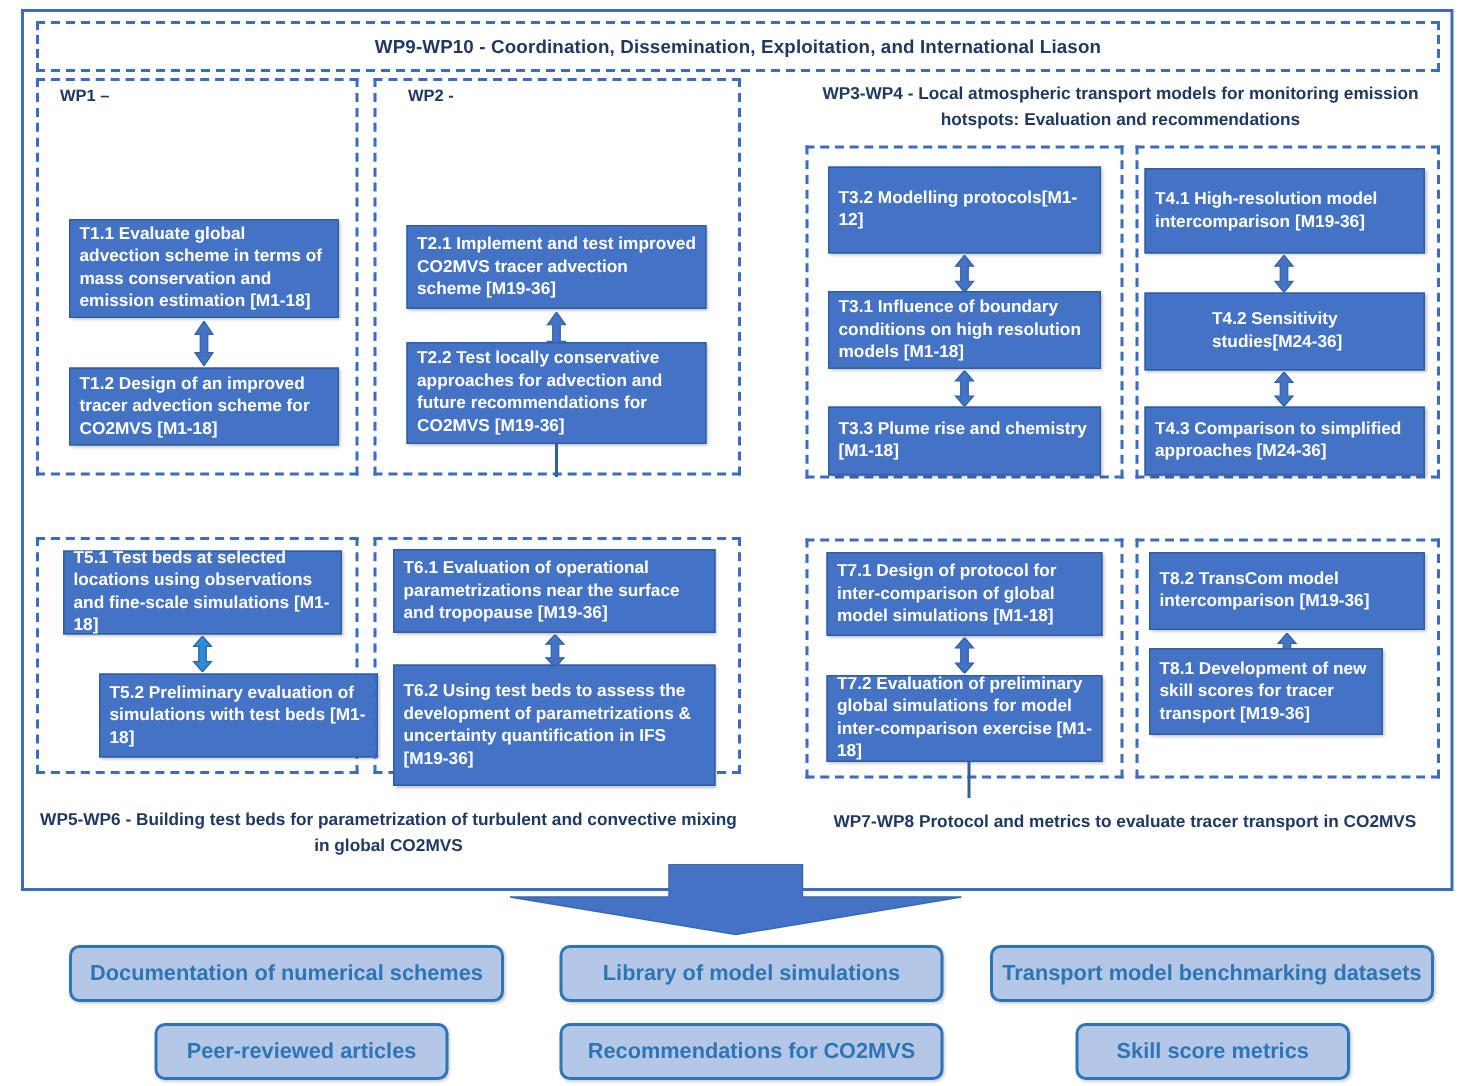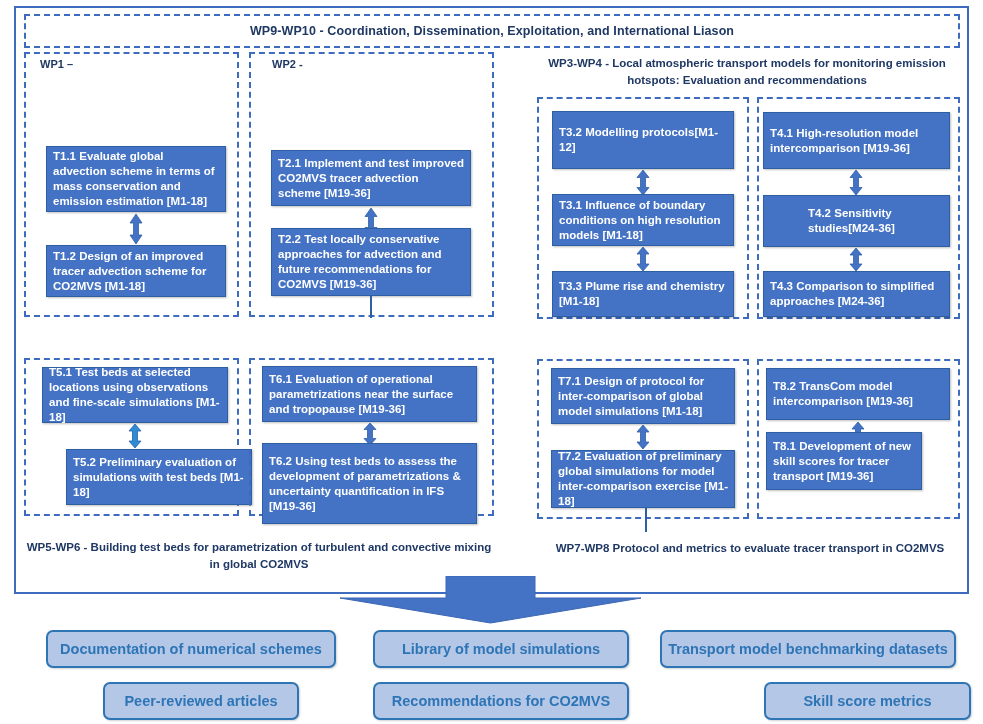--- a/index.html
+++ b/index.html
@@ -246,15 +246,15 @@
       <path d="M108 0 L197 0 L197 22 L303 22 L152.5 47 L2 22 L108 22 Z" fill="#4472C4" stroke="#3A66B5" stroke-width="1"></path>
     </svg>
   </div>
 
   <div class="pill" style="left:46px; top:630px; width:290px; height:38px;">Documentation of numerical schemes</div>
   <div class="pill" style="left:373px; top:630px; width:256px; height:38px;">Library of model simulations</div>
   <div class="pill" style="left:660px; top:630px; width:296px; height:38px;">Transport model benchmarking datasets</div>
 
   <div class="pill" style="left:103px; top:682px; width:196px; height:38px;">Peer-reviewed articles</div>
   <div class="pill" style="left:373px; top:682px; width:256px; height:38px;">Recommendations for CO2MVS</div>
-  <div class="pill" style="left:717px; top:682px; width:207px; height:38px;margin-left:47px;">Skill score metrics</div>
+  <div class="pill" style="left:717px; top:682px; width:183px; height:38px;">Skill score metrics</div>
 
 </div>
 
 </body></html>

